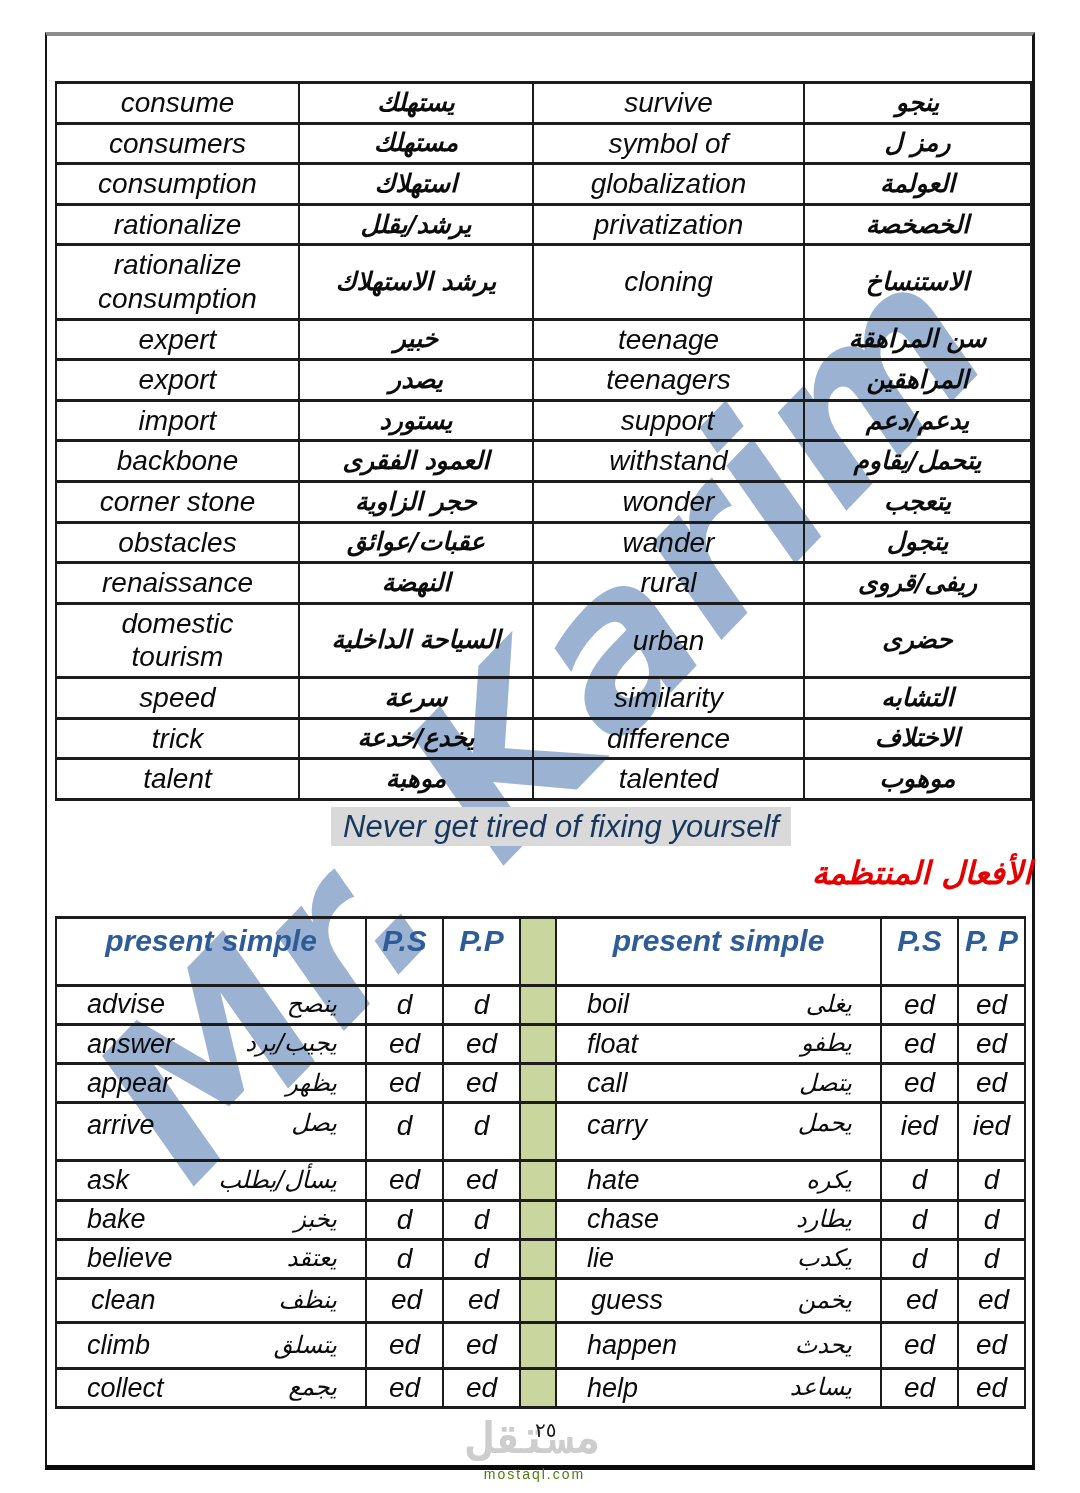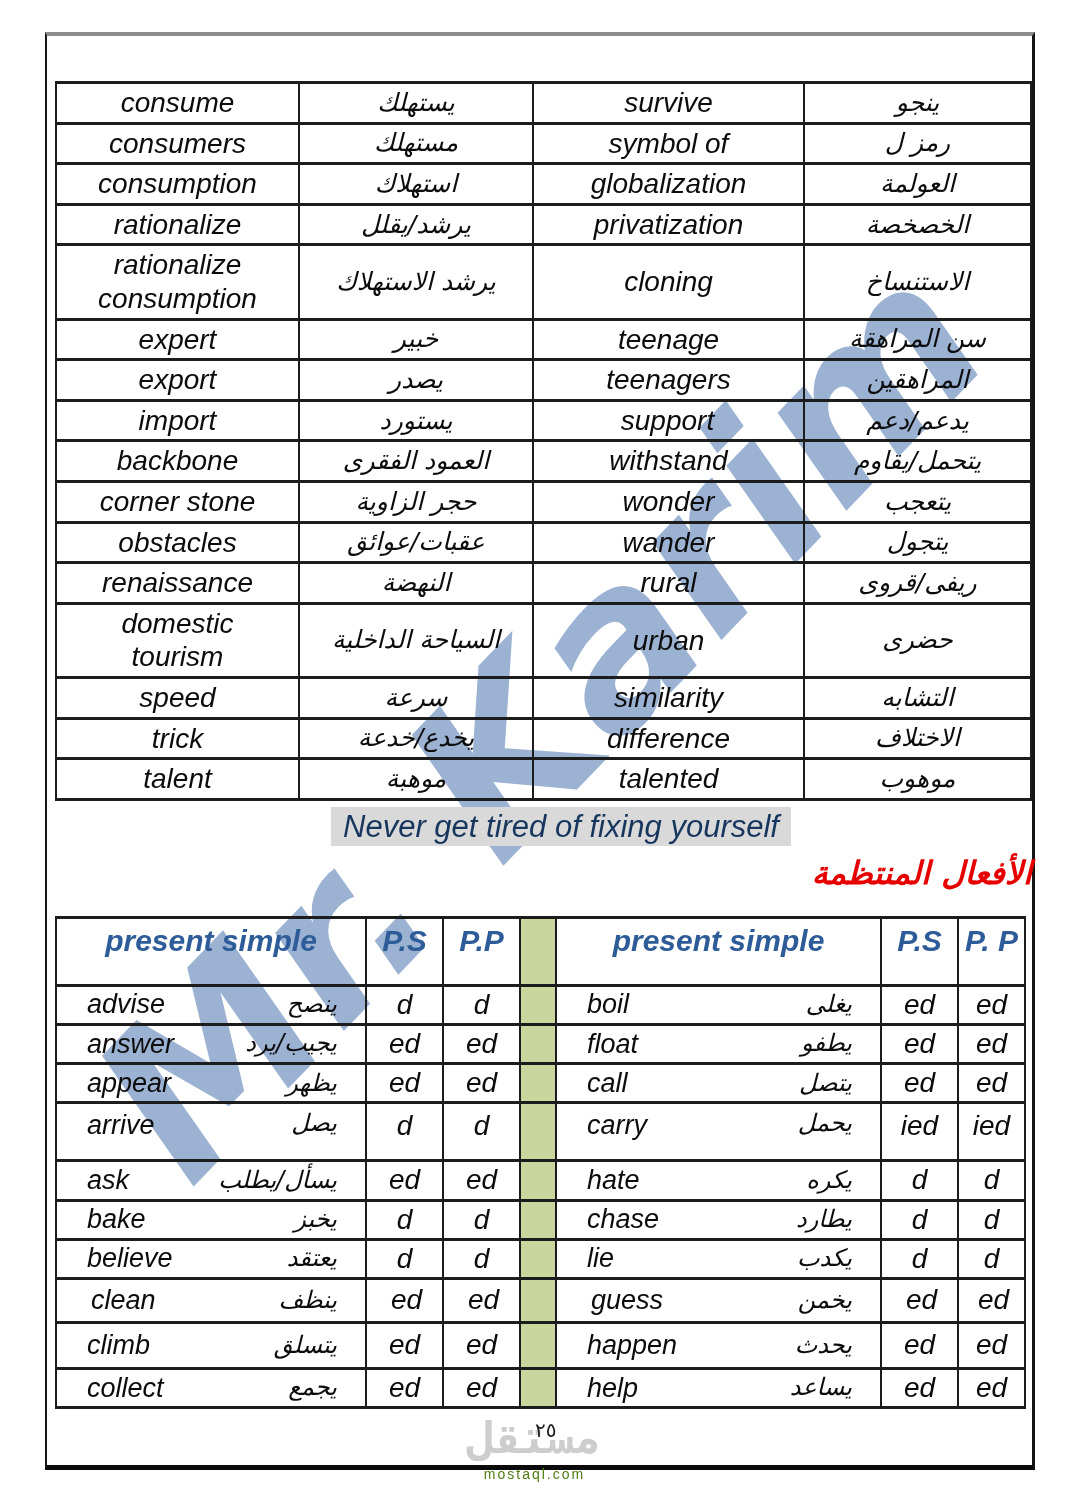--- a/index.html
+++ b/index.html
@@ -25,21 +25,21 @@
   table{border-collapse:collapse;table-layout:fixed;background:transparent;}
   td,th{box-sizing:border-box;}
   
   .vocab{margin:45px 0 0 8px;width:975px;}
   .vocab td{
     border:2px solid #1c1c1c;border-top-width:3px;border-bottom-width:3px;
     height:32px;text-align:center;vertical-align:middle;
     padding:2px 6px;line-height:1.2;white-space:pre-line;
   }
   .en{font-style:italic;font-size:28px;color:#0c0c0c;font-family:"Liberation Sans",sans-serif;}
-  .ar{font-style:italic;font-size:25px;color:#0c0c0c;direction:rtl;font-family:"DejaVu Sans",sans-serif;}
+  .ar{font-style:italic;font-size:25px;color:#0c0c0c;direction:rtl;font-family:"DejaVu Sans",sans-serif;font-weight:bold;}
   .vocab td.left-align{text-align:center;padding-left:4px;}
   
   .quote-wrap{margin-top:6px;text-align:center;}
   .quote{
     display:inline-block;background:#D9D9D9;color:#17365D;
     font-style:italic;font-size:31px;padding:1px 12px;line-height:1.2;margin-left:43px;
   }
   .section-heading{
     margin-top:8px;text-align:right;color:#E60000;
     font-weight:bold;font-style:italic;font-size:32px;direction:rtl;

